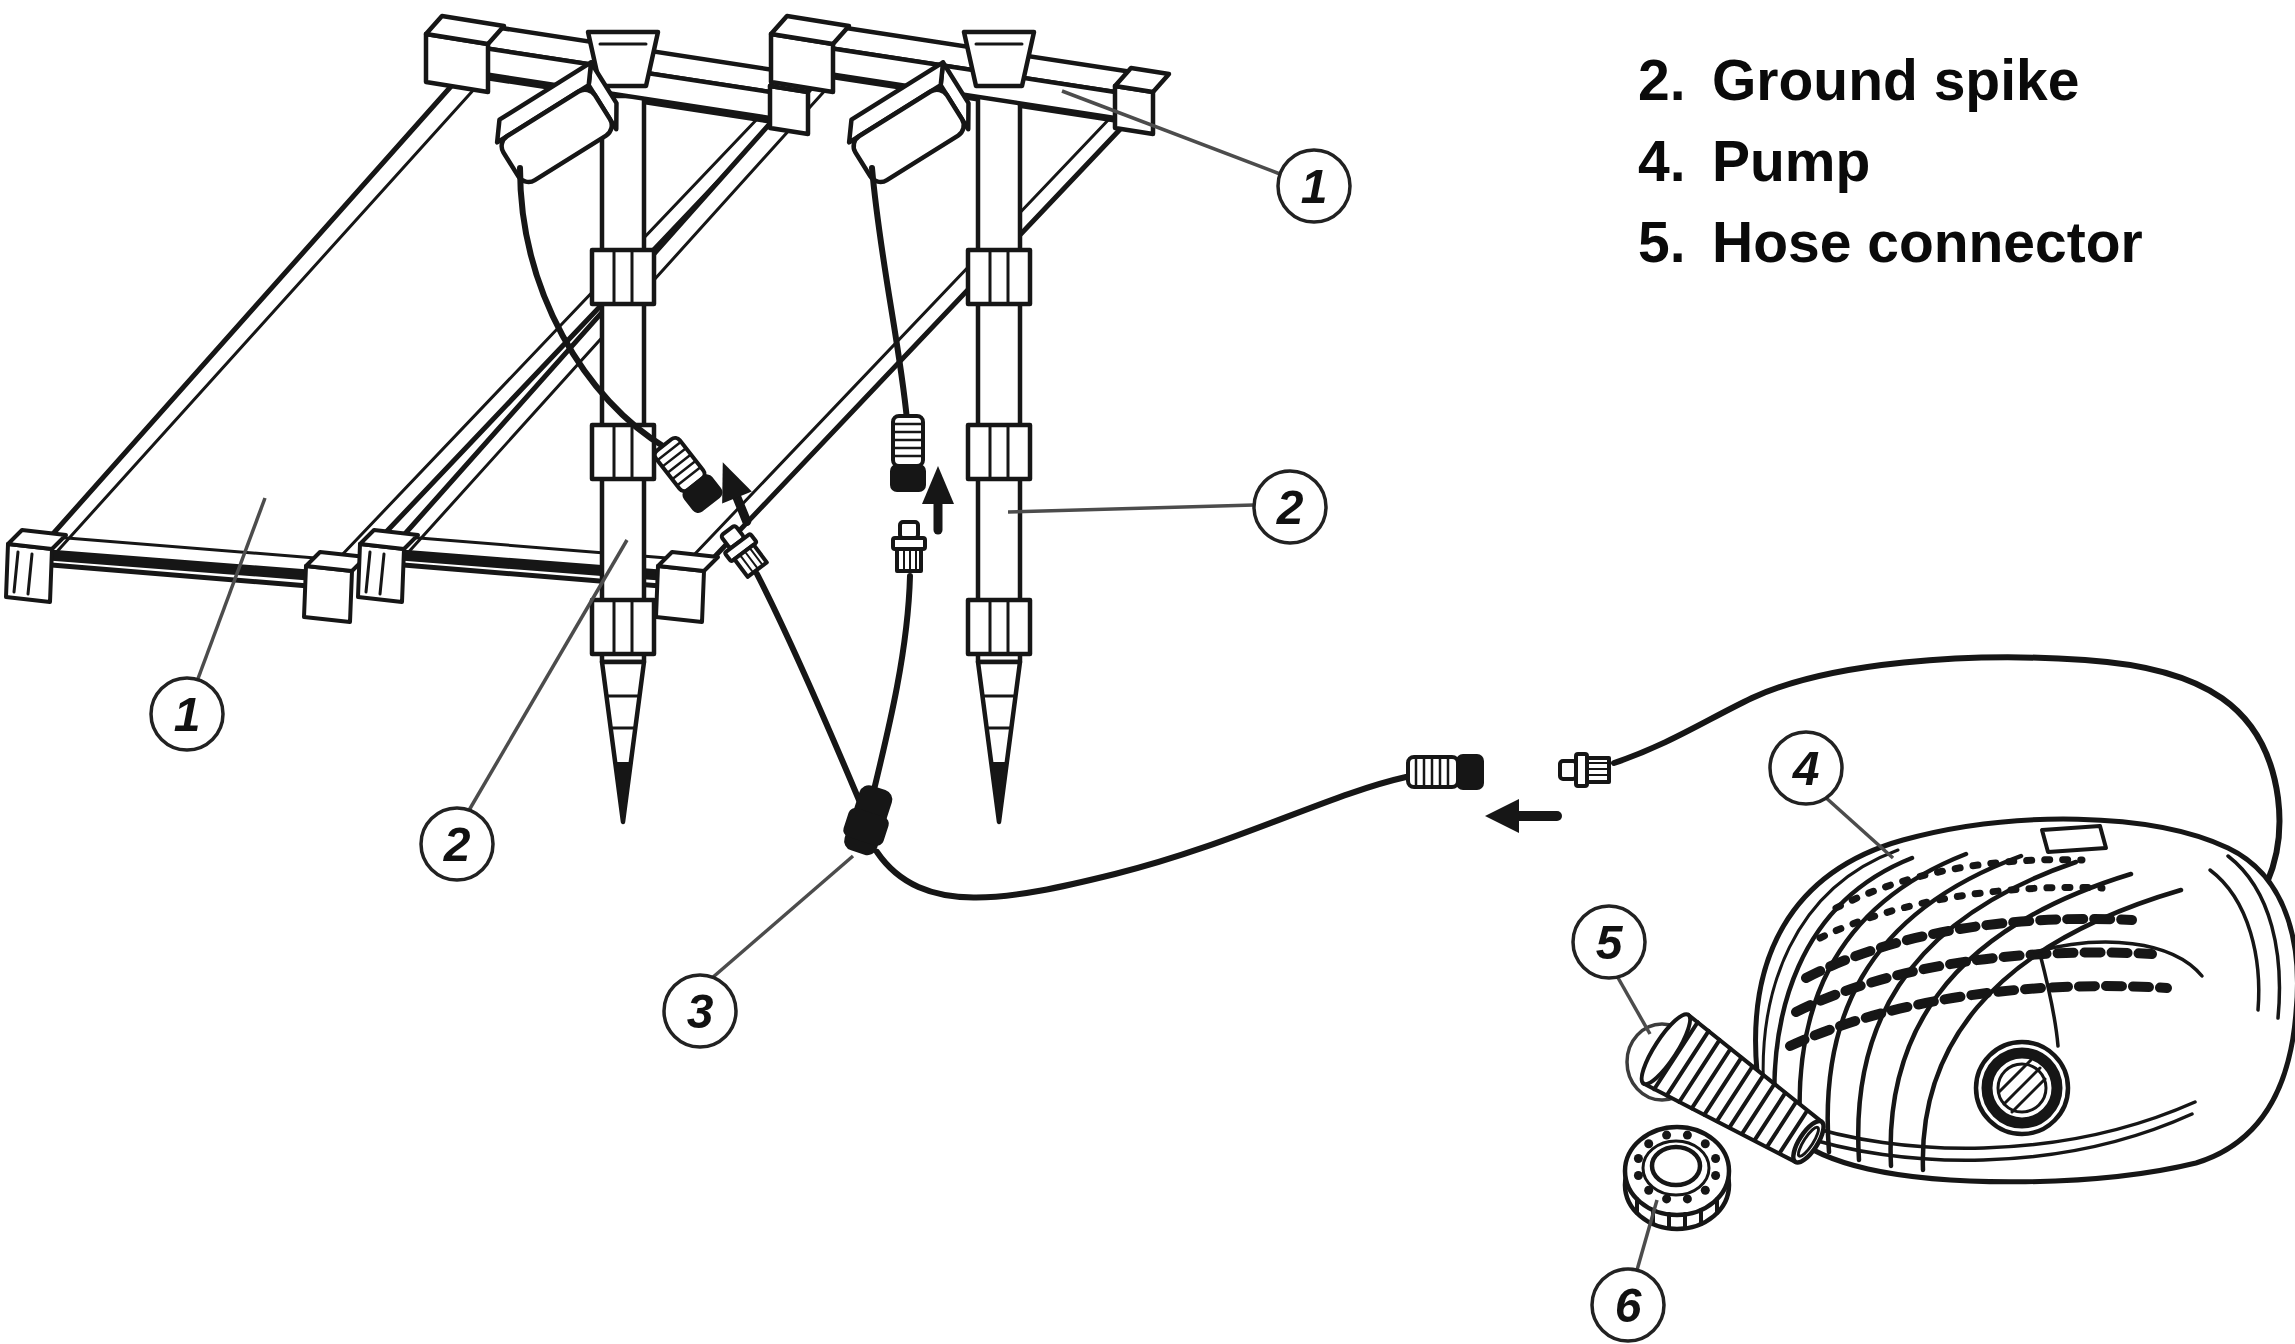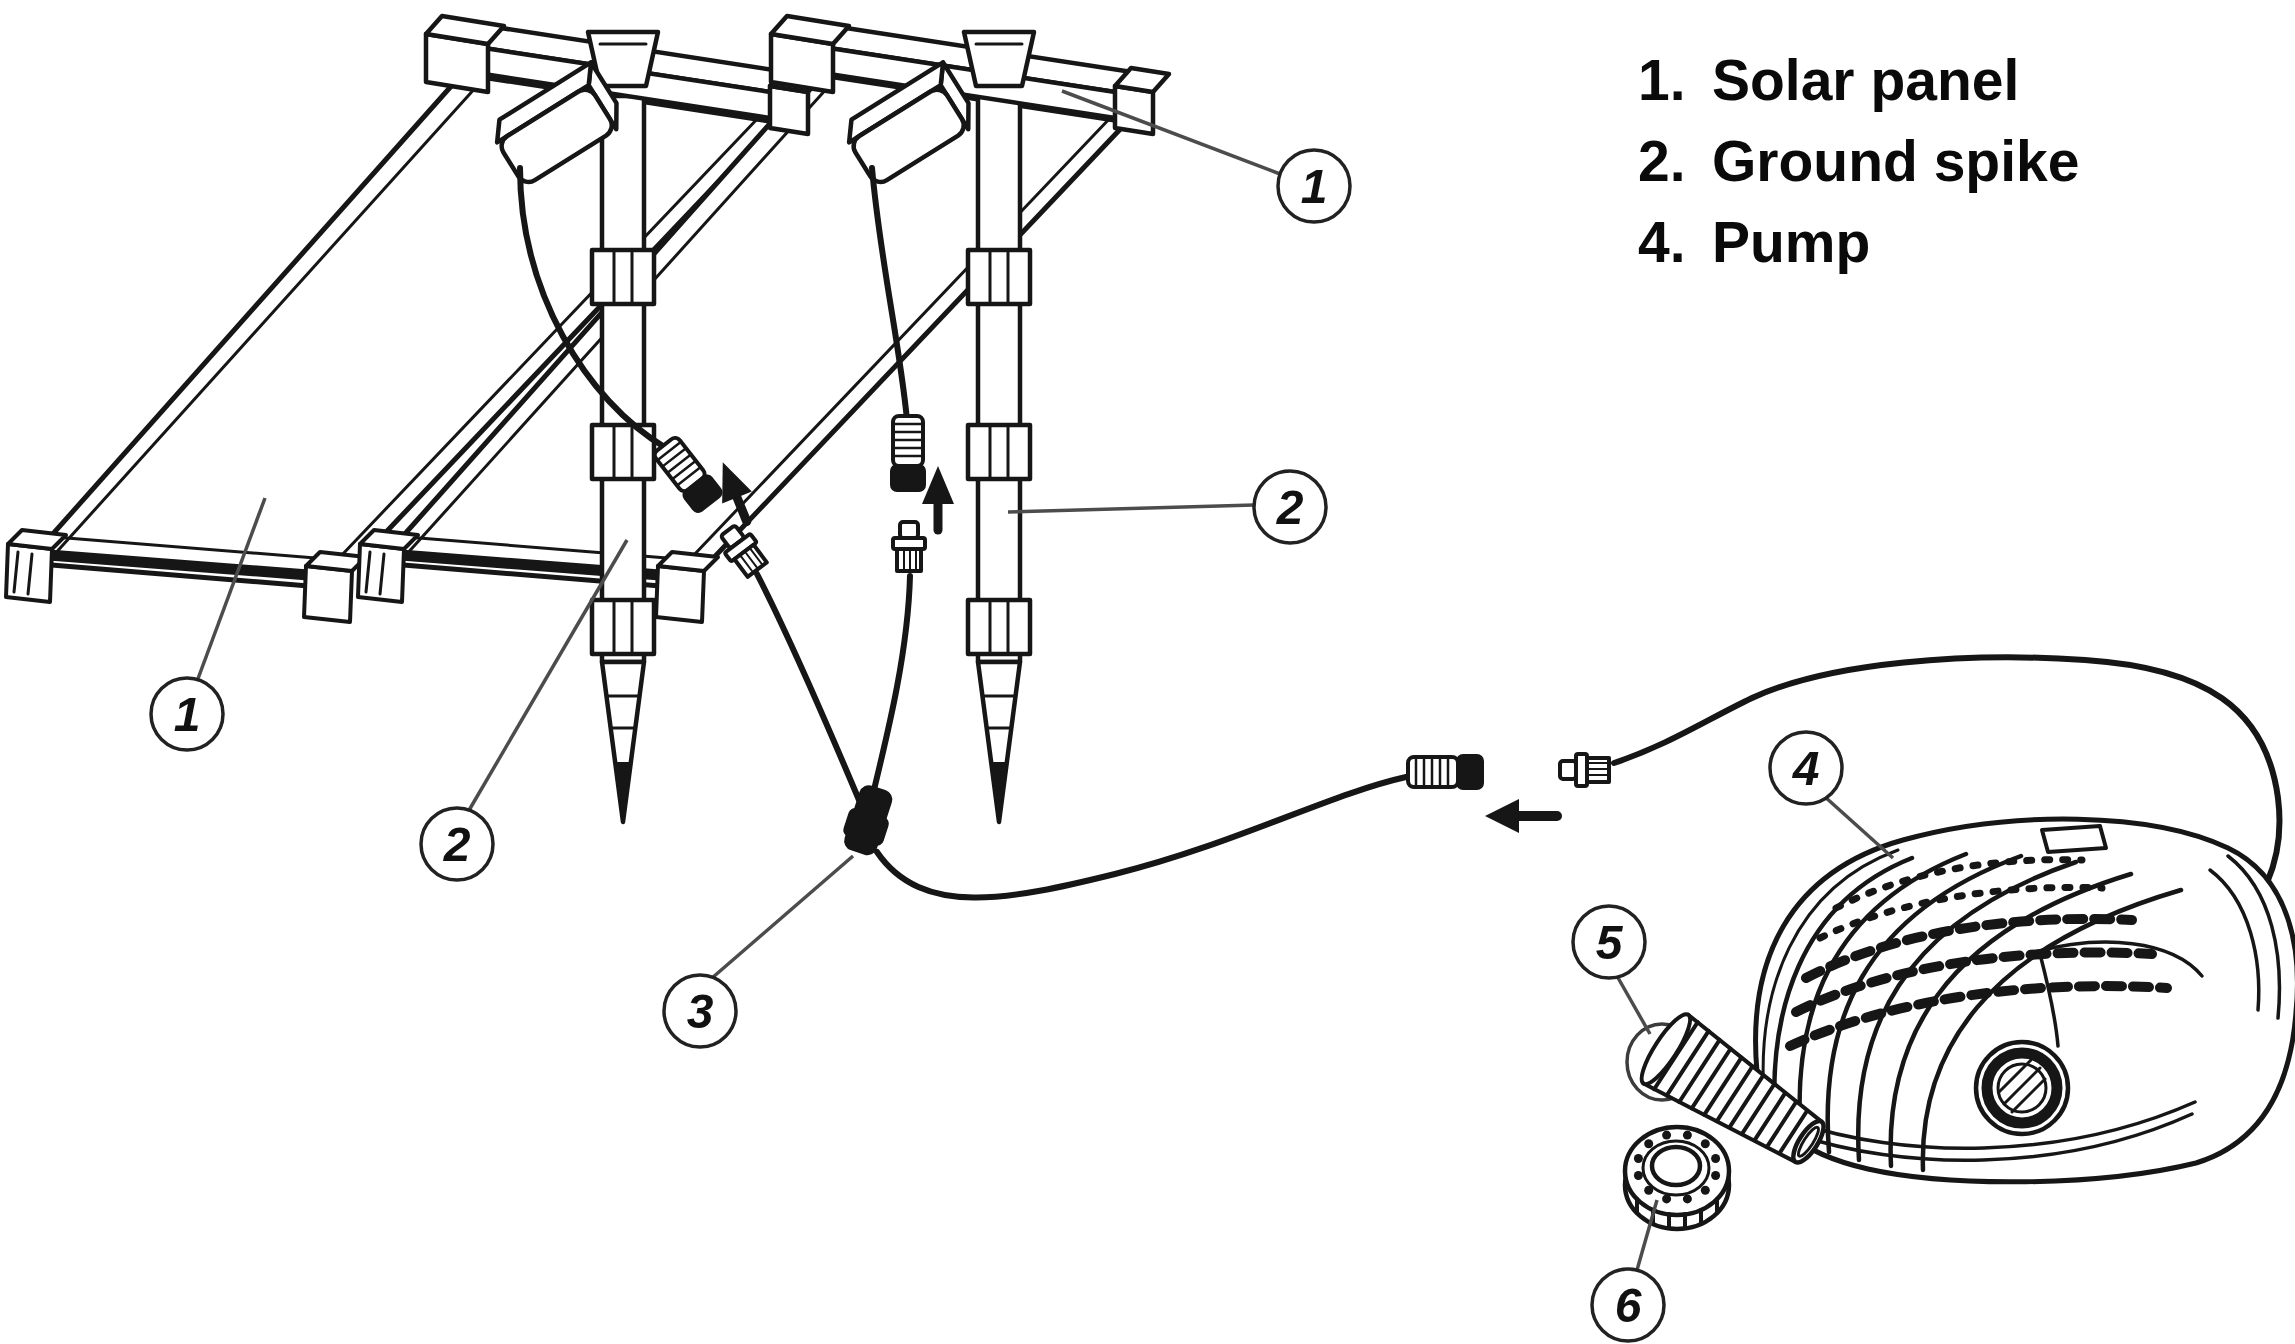--- a/index.html
+++ b/index.html
@@ -307,23 +307,23 @@
     <text class="co-num" x="1609" y="959">5</text>
   </g>
   <g>
     <circle class="co" cx="1628" cy="1305" r="36"></circle>
     <text class="co-num" x="1628" y="1322">6</text>
   </g>
 </svg>
 
   <div class="legend">
     <div class="lg-row">
-      <span class="lg-num">1.</span><span>Solar panel</span>
-    </div>
-    <div class="lg-row">
       <span class="lg-num">2.</span><span>Ground spike</span>
     </div>
     <div class="lg-row">
       <span class="lg-num">4.</span><span>Pump</span>
     </div>
+    <div class="lg-row">
+      <span class="lg-num">5.</span><span>Hose connector</span>
+    </div>
   </div>
 
 </div>
 
 </body></html>

